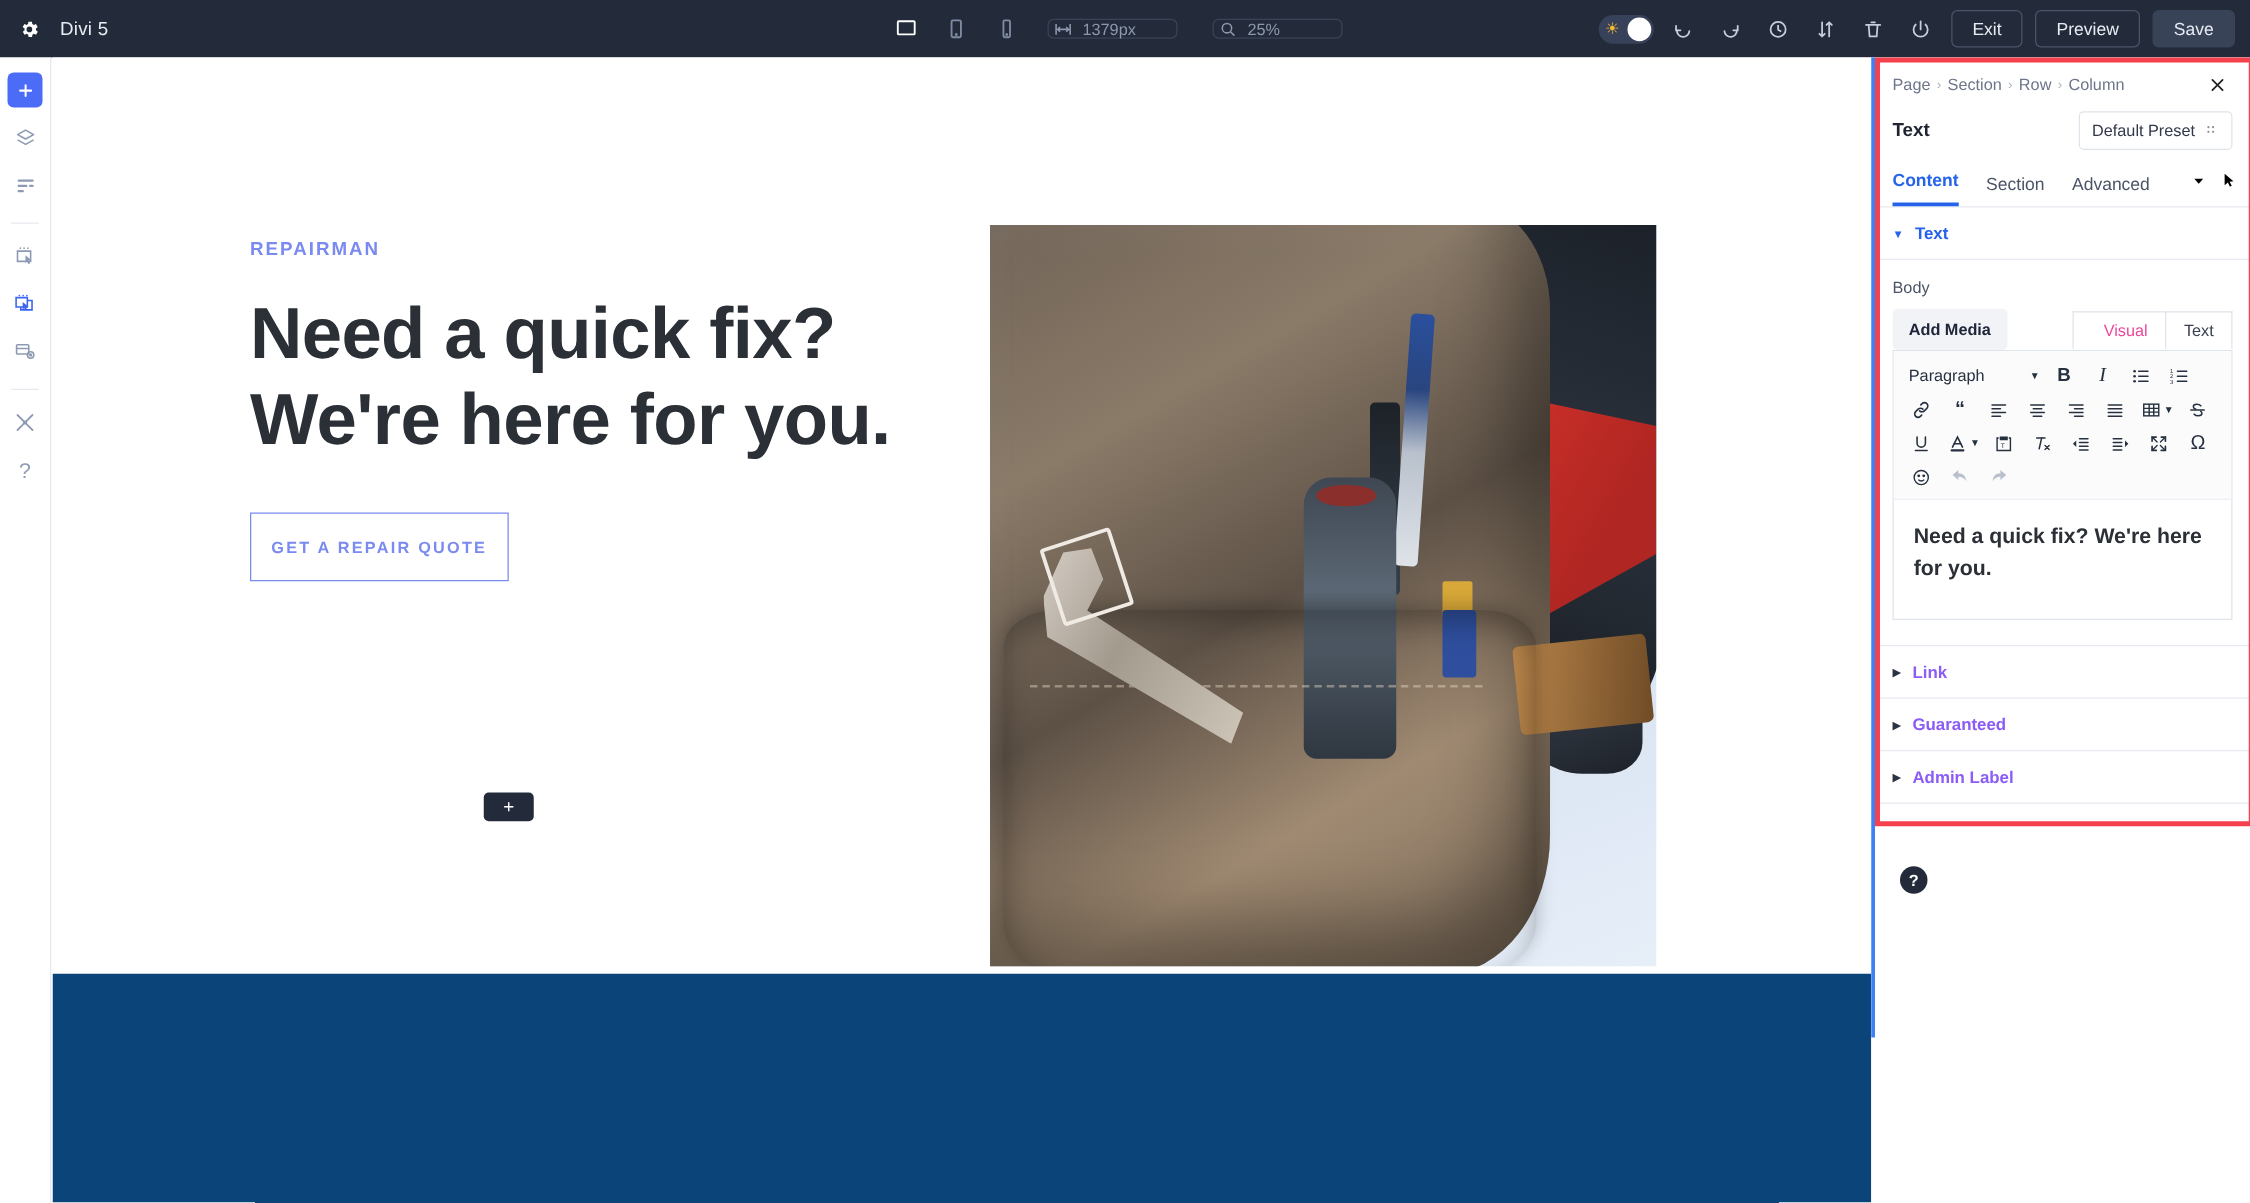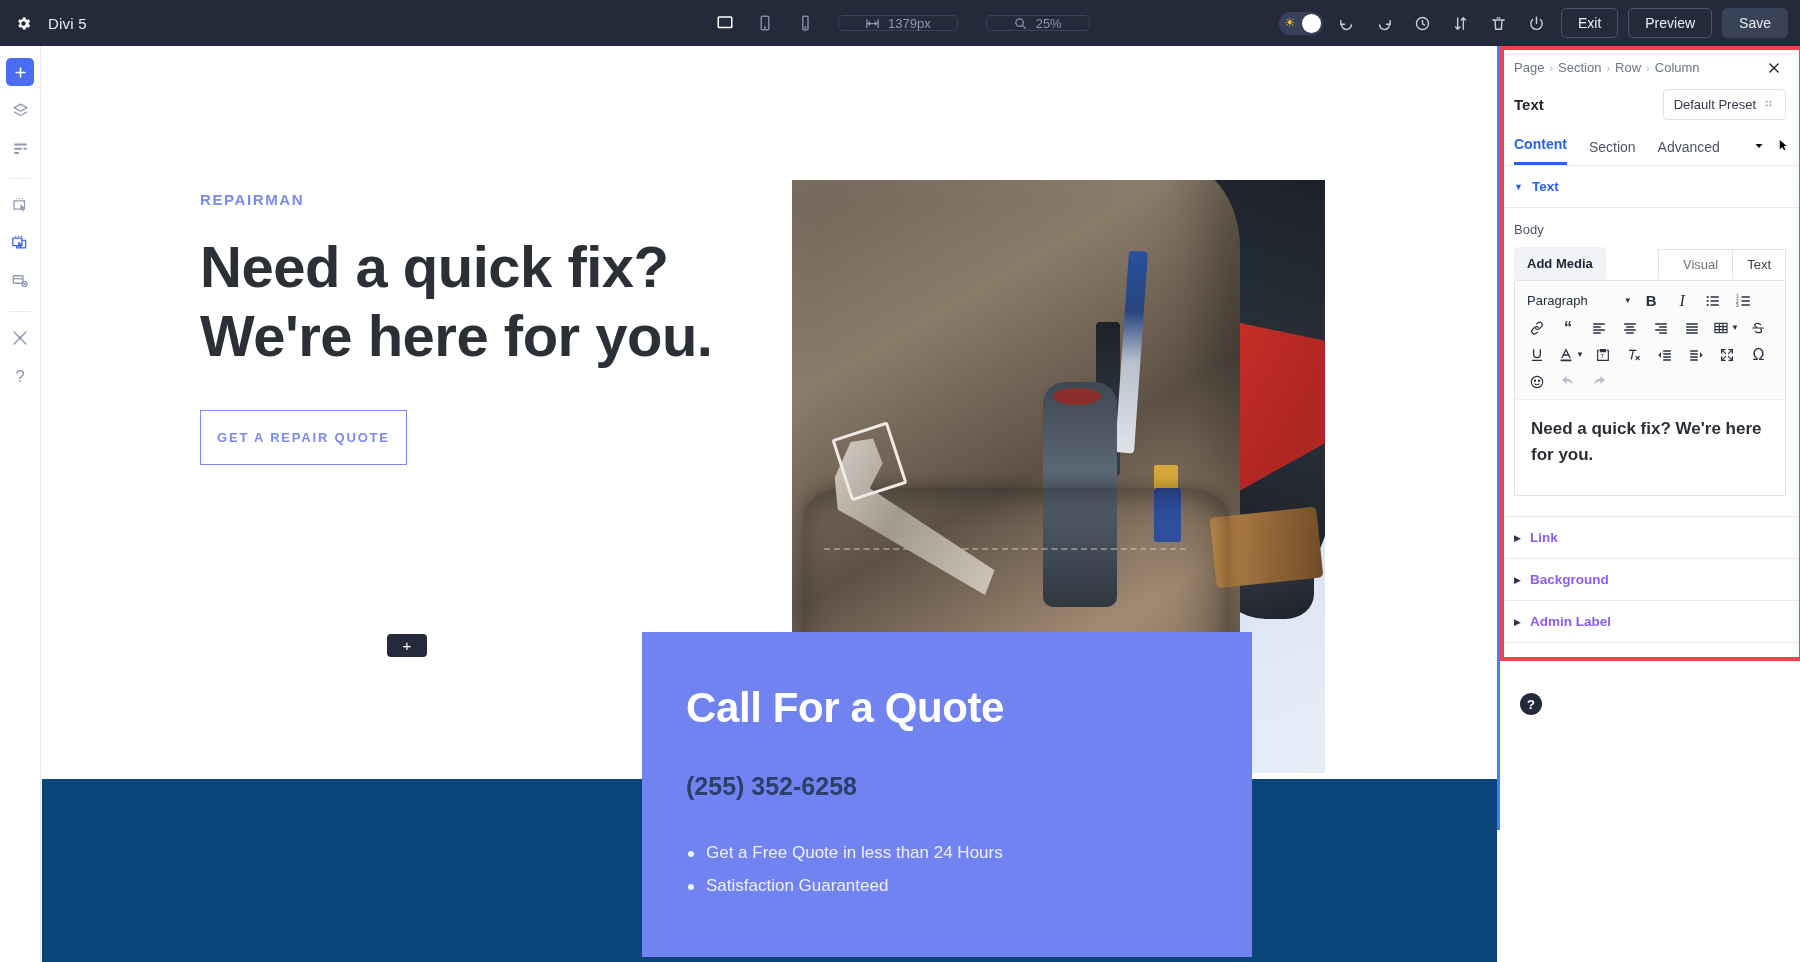--- a/index.html
+++ b/index.html
@@ -24,21 +24,21 @@
     position: absolute; left: 710px; top: 0; height: 46px;
     display: flex; align-items: center; gap: 10px;
   }
   .device-btn {
     width: 30px; height: 30px; display:flex; align-items:center; justify-content:center;
     border-radius: 4px; color: #7e8aa2; cursor: pointer;
   }
   .device-btn.active { color: #ffffff; }
   .field-pill {
     height: 16px; min-width: 104px; border: 1px solid #3a4357; border-radius: 5px;
-    display: flex; align-items: center; gap: 8px; padding: 0 26px;
+    display: flex; align-items: center; gap: 8px; padding: 0 4px;
     color: #8c97ad; font-size: 13px; margin-left: 8px; cursor: pointer;
   }
 
   #topbar-right {
     position: absolute; right: 12px; top: 0; height: 46px;
     display: flex; align-items: center; gap: 10px;
   }
   .toggle-pill {
     width: 44px; height: 23px; border-radius: 12px; background: #38415a;
     position: relative; display: flex; align-items: center; cursor: pointer;
@@ -240,21 +240,21 @@
   #add-media {
     background: #f1f3f6; border: none; border-radius: 4px;
     font-size: 13px; font-weight: bold; color: #20263a; padding: 9px 13px; cursor: pointer;
     font-family: "Liberation Sans", sans-serif;
   }
   #vt-tabs { display: flex; }
   .vt {
     border: 1px solid #dfe3ea; border-bottom: none; padding: 7px 14px;
     font-size: 13px; color: #39404f; cursor: pointer; background: #fff;
   }
-  .vt.active { color: #737373; padding-left: 24px; }
+  .vt.active { color: #ec4899; padding-left: 24px; }
   .vt:first-child { border-right: none; }
 
   #editor-box {
     margin: 0 14px; border: 1px solid #dfe3ea; background: #fff;
   }
   #rte-toolbar {
     display: flex; flex-wrap: wrap; padding: 6px 6px 4px 6px; gap: 0px;
     background: #fbfbfc; border-bottom: 1px solid #eceff3;
   }
   .rt-btn {
@@ -457,28 +457,20 @@
       <div class="ph-stitch2"></div>
       <div class="ph-wrench"></div>
       <div class="ph-wrench-jaw"></div>
     </div>
 
     <div id="add-row-btn">+</div>
   </div>
 
   <div id="dark-section"></div>
 
-  <div id="quote-card">
-    <div id="quote-title">Call For a Quote</div>
-    <div id="quote-phone">(255) 352-6258</div>
-    <ul id="quote-list">
-      <li>Get a Free Quote in less than 24 Hours</li>
-      <li>Satisfaction Guaranteed</li>
-    </ul>
-  </div>
 </div>
 
 <div id="panel">
 
   <div id="breadcrumb">
     <span class="crumb">Page</span>
     <span class="sep">›</span>
     <span class="crumb">Section</span>
     <span class="sep">›</span>
     <span class="crumb">Row</span>
@@ -704,21 +696,21 @@
     </div>
     <div id="editor-content">Need a quick fix? We're here for you.</div>
   </div>
 
   <div class="acc-head" style="margin-top:20px;border-top:1px solid #e6e9ef;">
     <span class="caret">▶</span>
     <span class="acc-title">Link</span>
   </div>
   <div class="acc-head">
     <span class="caret">▶</span>
-    <span class="acc-title">Background</span>
+    <span class="acc-title">Guaranteed</span>
   </div>
   <div class="acc-head">
     <span class="caret">▶</span>
     <span class="acc-title">Admin Label</span>
   </div>
 
   <div id="panel-help">?</div>
 
   <div id="panel-highlight"></div>
 </div>

